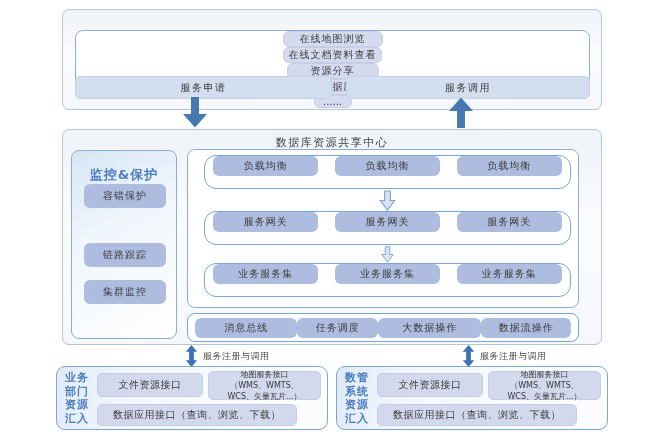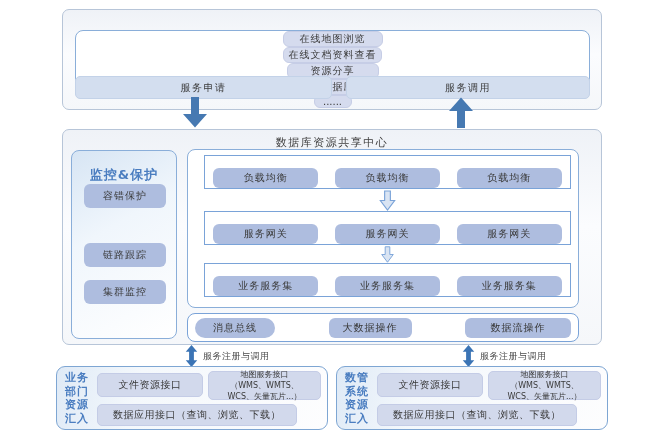--- a/index.html
+++ b/index.html
@@ -61,39 +61,39 @@
   .monitor .pill:nth-of-type(1){top:55px;}
   .monitor .pill:nth-of-type(2){top:92px;}
   .monitor .pill:nth-of-type(3){top:129px;}
   
   .services-box{
     position:absolute;left:124px;top:19px;width:392px;height:159px;
     background:#ffffff;border:1px solid #8aaed9;border-radius:8px;box-sizing:border-box;
   }
   .svc-row{
     position:absolute;left:16px;width:367px;height:34px;border:1px solid #7aa3d8;
-    border-radius:0;background:#ffffff;display:flex;align-items:flex-end;
+    border-radius:12px;background:#ffffff;display:flex;align-items:flex-start;
     justify-content:space-around;box-sizing:border-box;
   }
   .svc-row.r1{top:5px;}
   .svc-row.r2{top:61px;}
   .svc-row.r3{top:113px;}
   .svc-row .pill{width:105px;height:20px;background:#aebddf;border:none;}
   .outline-arrow{position:absolute;left:191px;width:17px;}
   .outline-arrow.a1{top:40px;height:21px;}
   .outline-arrow.a2{top:96px;height:17px;}
   
   .infra-box{
     position:absolute;left:124px;top:183px;width:392px;height:29px;
     background:#ffffff;border:1px solid #7aa3d8;border-radius:8px;
     display:flex;align-items:center;justify-content:space-between;
     padding:0 7px;box-sizing:border-box;
   }
   .infra-box .pill{height:20px;background:#aebddf;border:none;}
-  .infra-box .pill:nth-child(1){width:80px;border-radius:10px;}
+  .infra-box .pill:nth-child(1){width:105px;}
   .infra-box .pill:nth-child(2){width:83px;}
   .infra-box .pill:nth-child(3){width:106px;}
   .infra-box .pill:nth-child(4){width:92px;}
   
   .reg-group{position:absolute;top:345px;display:flex;align-items:center;gap:5px;}
   .reg-group.left{left:185px;}
   .reg-group.right{left:462px;}
   .reg-group svg{width:13px;height:22px;}
   .reg-label{font-size:9px;color:#4c4c4c;letter-spacing:0.5px;white-space:nowrap;}
   
@@ -171,20 +171,21 @@
       </svg>
       <div class="svc-row r3">
         <div class="pill">业务服务集</div>
         <div class="pill">业务服务集</div>
         <div class="pill">业务服务集</div>
       </div>
     </div>
 
     <div class="infra-box">
       <div class="pill">消息总线</div>
+      <div class="pill">任务调度</div>
       <div class="pill">大数据操作</div>
       <div class="pill">数据流操作</div>
     </div>
   </section>
 
   <div class="reg-group left">
     <svg viewBox="0 0 13 23">
       <path d="M6.5 0 L12.5 7 H9 V16 H12.5 L6.5 23 L0.5 16 H4 V7 H0.5 Z" fill="#3b74b5"></path>
     </svg>
     <span class="reg-label">服务注册与调用</span>

